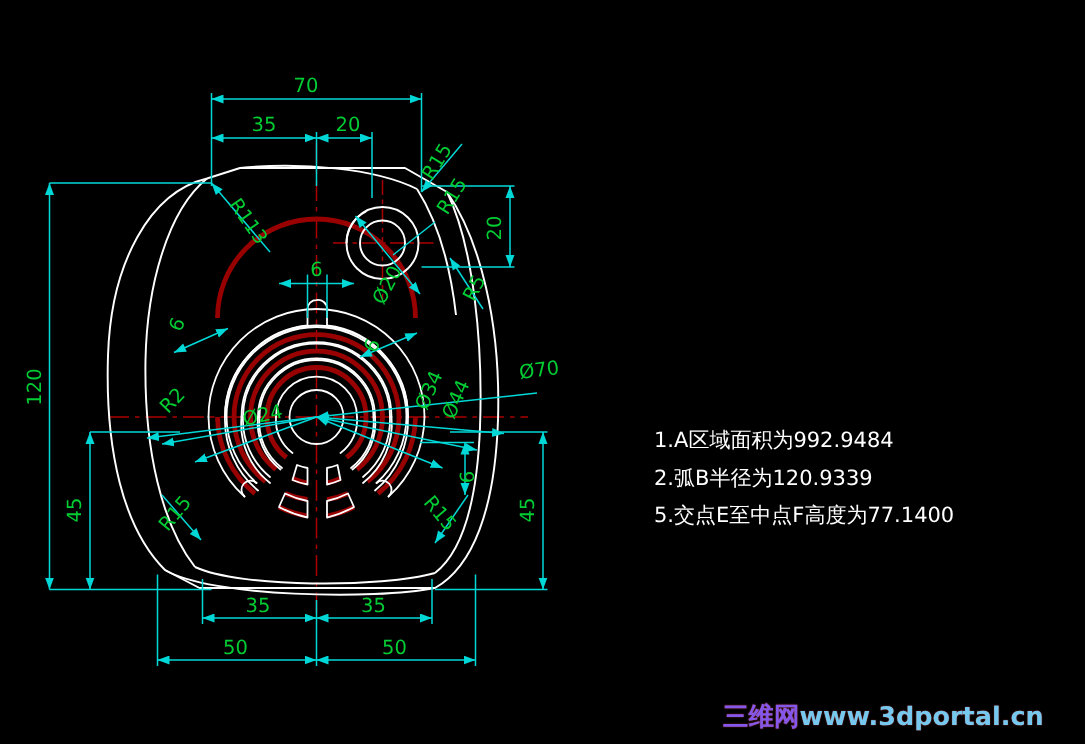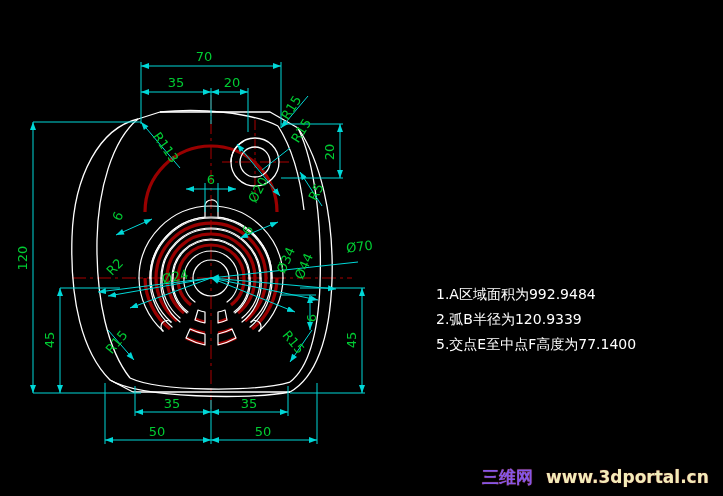--- a/index.html
+++ b/index.html
@@ -55,21 +55,21 @@
     font-family: "DejaVu Sans", sans-serif;
     font-size: 17px;
     font-weight: bold;
     color: #f0a0a0;
     letter-spacing: 0px;
     white-space: nowrap;
     text-shadow: 0 0 1px #c04040;
     opacity: 0.95;
   }
   .wm-cn { color: #8b5cf6; }
-  .wm-en { color: #fef9c3; padding-left: 13px; }
+  .wm-en { color: #7dd3fc; }
 </style>
 </head>
 <body>
 
 <div id="cad-root">
 
   <svg id="drawing" viewBox="0 0 723 496">
     <defs>
       <marker id="ar" markerWidth="9" markerHeight="9" refX="8" refY="3" orient="auto" markerUnits="strokeWidth">
         <path d="M0,0 L8,3 L0,6 z" fill="#00d8d8"></path>

